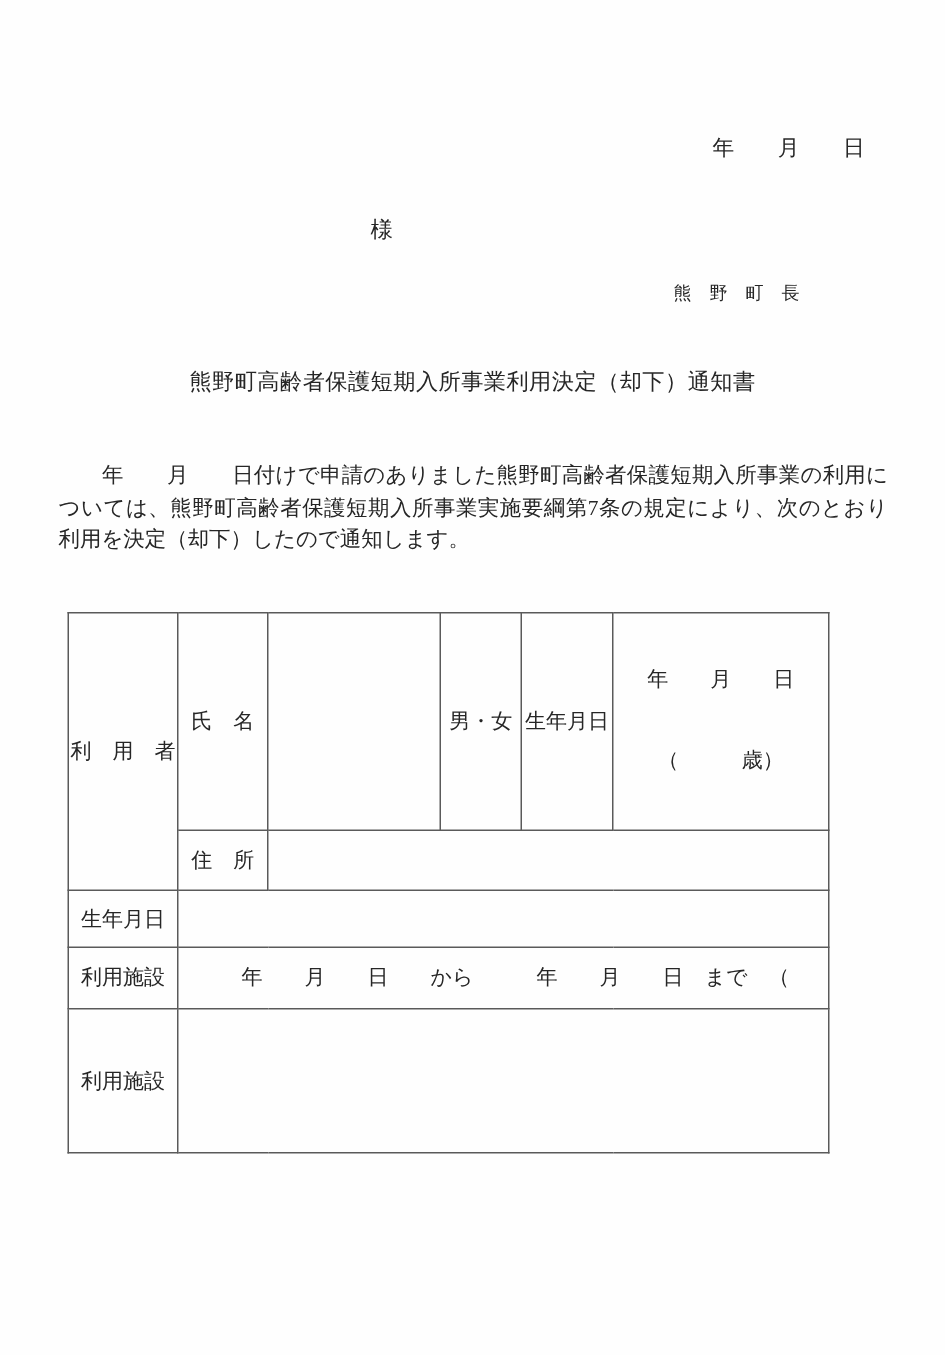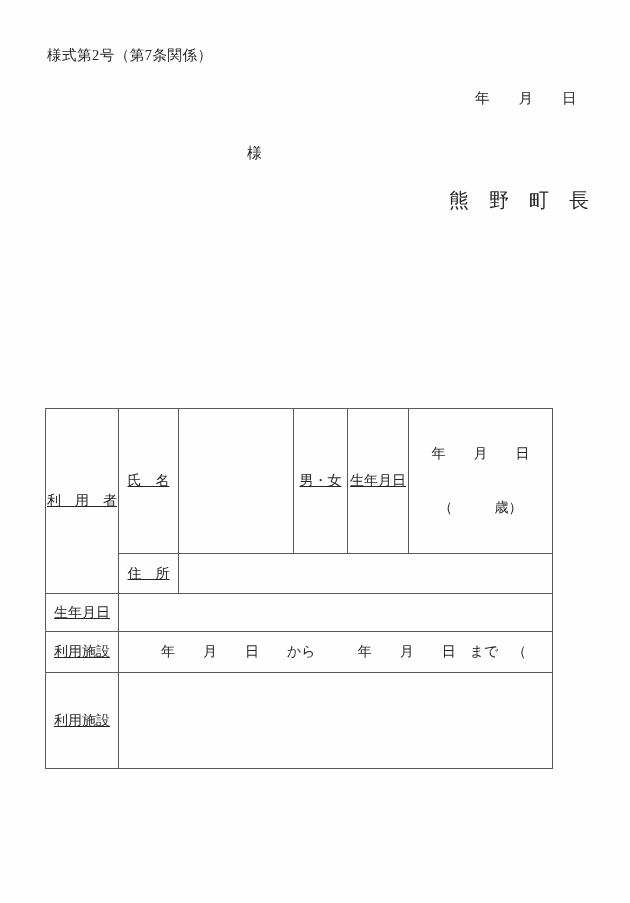--- a/index.html
+++ b/index.html
@@ -26,21 +26,21 @@
   .date-line {
     left: 475px; top: 89px;
     font-size: 14.5px;
   }
   .addressee {
     left: 247px; top: 144px;
     font-size: 15px;
   }
   .sender {
     left: 449px; top: 187px;
-    font-size: 20px;
+    font-size: 12px;
   }
   .doc-title {
     left: 50%; top: 245px;
     transform: translateX(-50%);
     font-size: 14.8px;
     letter-spacing: 0.3px;
   }
   .body-par {
     left: 39px; top: 307px;
     width: 553px;
@@ -58,38 +58,39 @@
     table-layout: fixed;
   }
   table.form-table td {
     border: 1px solid #5a5a5a;
     font-size: 14px;
     padding: 0;
     color: #262626;
     vertical-align: middle;
     overflow: hidden;
   }
-  td.lbl { text-align: center; text-decoration: underline; }
+  td.lbl { text-align: center; }
   td.val-left { text-align: left; white-space: pre; }
   .birth-cell { text-align: center; line-height: 18px; font-size: 13.5px; white-space: pre; }
 </style>
 </head>
 <body>
 
 <div class="page">
 
-  <div class="abs form-number">様式第2号（第7条関係）</div>
 
   <div class="abs date-line">年　　月　　日</div>
 
   <div class="abs addressee">様</div>
 
   <div class="abs sender">熊　野　町　長</div>
 
+  <div class="abs doc-title">熊野町高齢者保護短期入所事業利用決定（却下）通知書</div>
 
+  <div class="abs body-par">　　年　　月　　日付けで申請のありました熊野町高齢者保護短期入所事業の利用については、熊野町高齢者保護短期入所事業実施要綱第7条の規定により、次のとおり利用を決定（却下）したので通知します。</div>
 
   <table class="form-table">
     <colgroup>
       <col style="width:73px">
       <col style="width:60px">
       <col style="width:115px">
       <col style="width:54px">
       <col style="width:61px">
       <col style="width:144px">
     </colgroup>

